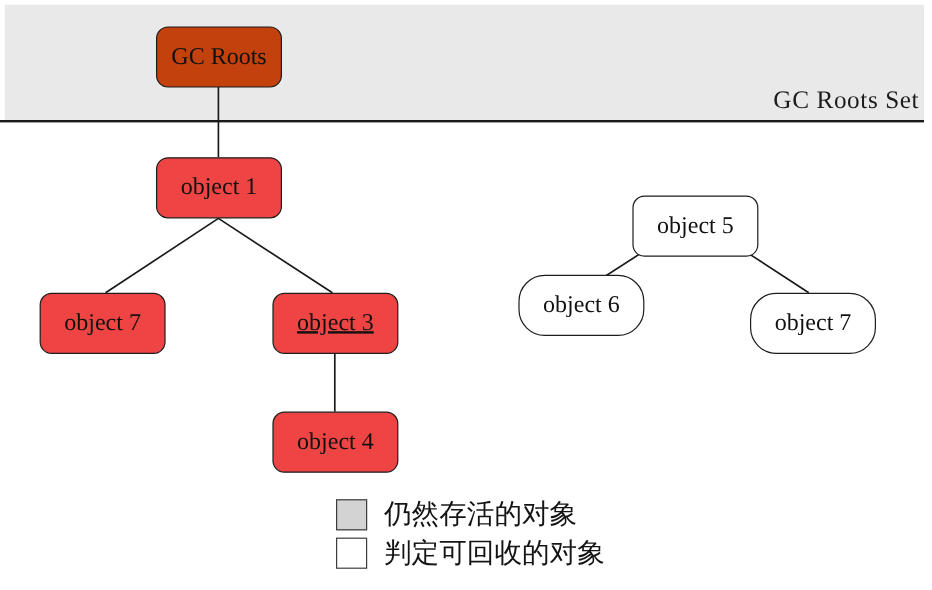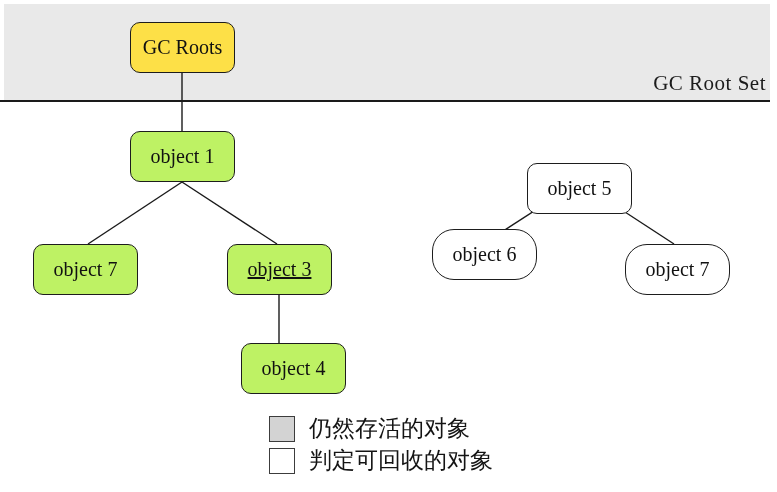--- a/index.html
+++ b/index.html
@@ -62,37 +62,37 @@
     width: 105px;
     height: 51px;
     border: 1.6px solid #1d1d1d;
     border-radius: 10px;
     display: flex;
     align-items: center;
     justify-content: center;
     font-size: 20px;
     color: #111111;
   }
-  .node.root  { background: #fde047; }
-  .node.alive { background: #bef264; }
+  .node.root  { background: #c2410c; }
+  .node.alive { background: #ef4444; }
   .node.dead  { background: #ffffff; }
 
   .n-gcroots { left: 130px; top: 22px;  }
   .n-obj1    { left: 130px; top: 131px; }
   .n-obj2    { left: 33px;  top: 244px; }
   .n-obj3    { left: 227px; top: 244px; text-decoration: underline; }
-  .n-obj4    { left: 241px; top: 343px; }
+  .n-obj4    { left: 227px; top: 343px; }
   .n-obj5    { left: 527px; top: 131px; margin-top: 32px; }
   .n-obj6    { left: 432px; top: 229px; border-radius: 22px; }
   .n-obj7    { left: 625px; top: 244px; border-radius: 22px; }
 
   
   .legend {
     position: absolute;
-    left: 269px;
+    left: 280px;
     top: 415px;
   }
   .legend-row {
     display: flex;
     align-items: center;
     margin-bottom: 5px;
     height: 27px;
   }
   .swatch {
     box-sizing: border-box;
@@ -110,21 +110,21 @@
     white-space: nowrap;
   }
 </style>
 </head>
 <body>
 
 <div class="stage">
 
   <div class="band"></div>
 
-  <div class="band-label">GC Root Set</div>
+  <div class="band-label">GC Roots Set</div>
 
   <div class="divider"></div>
 
   <svg class="edges" aria-hidden="true">
     <line x1="182" y1="72" x2="182" y2="131"></line>
     <line x1="182" y1="182" x2="88" y2="244"></line>
     <line x1="182" y1="182" x2="277" y2="244"></line>
     <line x1="279" y1="295" x2="279" y2="343"></line>
     <line x1="579" y1="182" x2="483" y2="244"></line>
     <line x1="579" y1="182" x2="674" y2="244"></line>

